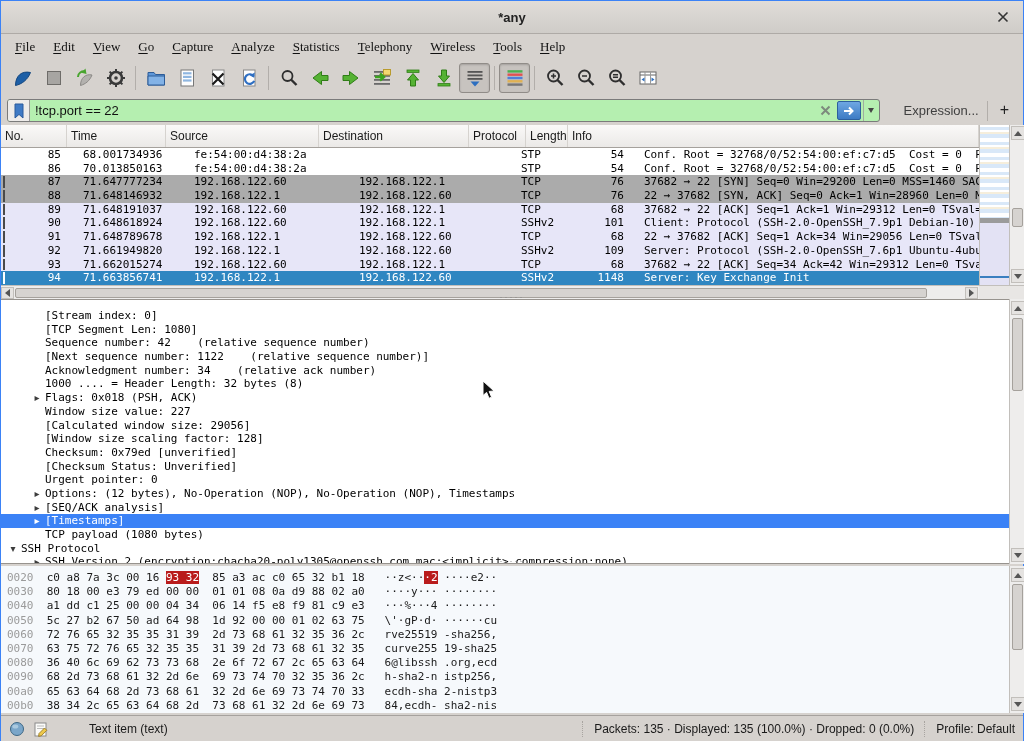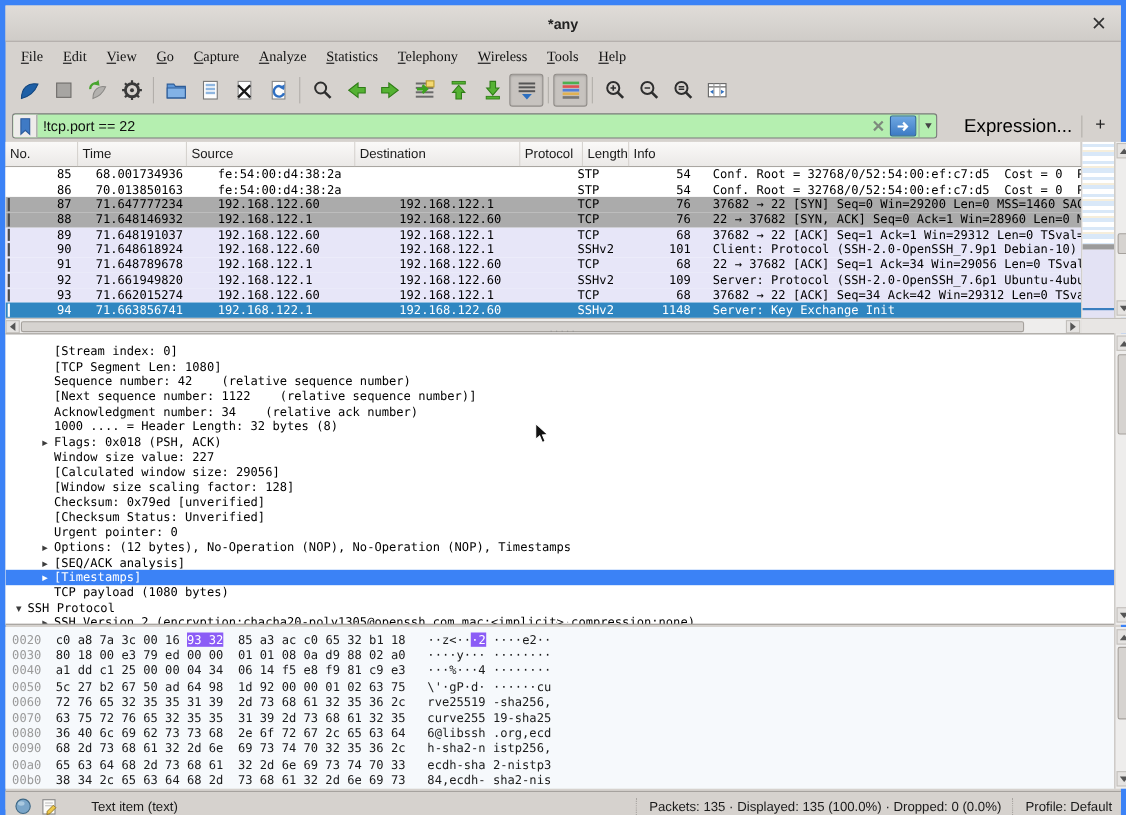--- a/index.html
+++ b/index.html
@@ -1,19 +1,19 @@
 <!DOCTYPE html>
 <html><head>
 <meta charset="utf-8">
 <style>
   html,body{margin:0;padding:0;}
   body{width:1024px;height:741px;position:relative;overflow:hidden;
        font-family:"Liberation Sans",sans-serif;background:#d6d2ce;
        -webkit-font-smoothing:antialiased;}
-  .app{position:absolute;inset:0;border:5px solid #3b82f6;box-sizing:border-box;}
+  .app{position:absolute;inset:0;border:1px solid #3b82f6;box-sizing:border-box;}
 
   
   .titlebar{position:absolute;left:0;top:0;width:100%;height:33px;
     background:linear-gradient(#e0dcd8,#cfccc8);border-bottom:1px solid #aeaaa6;
     display:flex;align-items:center;justify-content:center;box-sizing:border-box;
     font-size:13px;font-weight:600;color:#222;}
   .win-close{position:absolute;right:13px;top:9px;width:14px;height:14px;cursor:default;}
 
   
   .menubar{position:absolute;left:0;top:33px;width:100%;height:25px;
@@ -38,21 +38,21 @@
     border-radius:3px;display:flex;align-items:center;box-sizing:border-box;overflow:hidden;}
   .fb-bookmark{width:21px;height:100%;background:#eeecea;border-right:1px solid #9a9a9a;
     display:flex;align-items:center;justify-content:center;flex:0 0 auto;}
   .filter-input{flex:1;height:100%;border:none;outline:none;background:transparent;
     font-family:"Liberation Sans",sans-serif;font-size:13px;color:#111;padding:0 0 0 5px;}
   .fb-clear{width:18px;display:flex;align-items:center;justify-content:center;flex:0 0 auto;}
   .fb-apply{width:22px;height:17px;margin:0 2px;background:linear-gradient(#6ea7e2,#3d7bc4);
     border:1px solid #2d5f9d;border-radius:2px;display:flex;align-items:center;justify-content:center;flex:0 0 auto;}
   .fb-caret{width:15px;height:100%;border-left:1px solid #9fae9f;display:flex;align-items:center;justify-content:center;flex:0 0 auto;}
   .tri-down{width:0;height:0;border-left:3.5px solid transparent;border-right:3.5px solid transparent;border-top:5px solid #444;}
-  .expr-label{margin-left:24px;font-size:17px;color:#000000;}
+  .expr-label{margin-left:24px;font-size:13px;color:#404040;}
   .fb-spacer{flex:1;}
   .fb-sep{width:1px;height:20px;background:#b2aeaa;margin:0 8px;}
   .fb-plus{font-size:16px;color:#222;padding:0 8px 2px 4px;}
 
   
   .plist-head{position:absolute;left:0;top:124px;width:978px;height:23px;
     display:grid;grid-template-columns:66px 99px 153px 150px 57px 42px 411px;
     background:linear-gradient(#faf9f8,#ebe9e7);border-bottom:1px solid #a5a19c;
     box-sizing:border-box;font-size:12px;color:#1a1a1a;}
   .hcell{border-right:1px solid #d6d3cf;padding:4px 0 0 4px;overflow:hidden;white-space:nowrap;box-sizing:border-box;}
@@ -109,32 +109,32 @@
   .vscroll-det{top:298px;height:265px;left:1008px;}
   .vscroll-plist{top:124px;height:160px;left:1008px;}
   .vscroll-hex{top:565px;height:147px;left:1008px;}
 
   
   .hexpane{position:absolute;left:0;top:565px;width:1008px;height:147px;background:#f6f9fc;
     box-sizing:border-box;overflow:hidden;padding:5px 0 0 6px;}
   .hxrow{height:14.2px;line-height:14.2px;font-family:"DejaVu Sans Mono",monospace;font-size:11px;
     white-space:pre;color:#1a1a1a;}
   .hxrow .off{color:#9a9a9a;}
-  .hl{background:#8b5cf6;color:#fff;}
+  .hl{background:#b91c1c;color:#fff;}
 
   
   .splitter{position:absolute;left:0;width:100%;height:6px;text-align:center;
     font-size:9px;line-height:5px;color:#8a8a8a;letter-spacing:2px;z-index:5;}
 
   
   .statusbar{position:absolute;left:0;top:714px;width:100%;height:27px;
     border-top:1px solid #a6a29e;background:#d6d2ce;display:flex;align-items:center;
     box-sizing:border-box;font-size:12px;color:#1a1a1a;padding:0 8px;}
   .sb-ic{display:flex;margin-right:8px;}
-  .sb-text{margin-left:22px;}
+  .sb-text{margin-left:32px;}
   .sb-spacer{flex:1;}
   .sb-vsep{width:1px;height:16px;margin:0 10px;background:transparent;
     border-left:1px dotted #a8a4a0;}
 
   .cursor{position:absolute;left:481px;top:379px;z-index:50;pointer-events:none;}
 </style>
 </head>
 <body>
 
 <div class="app">

